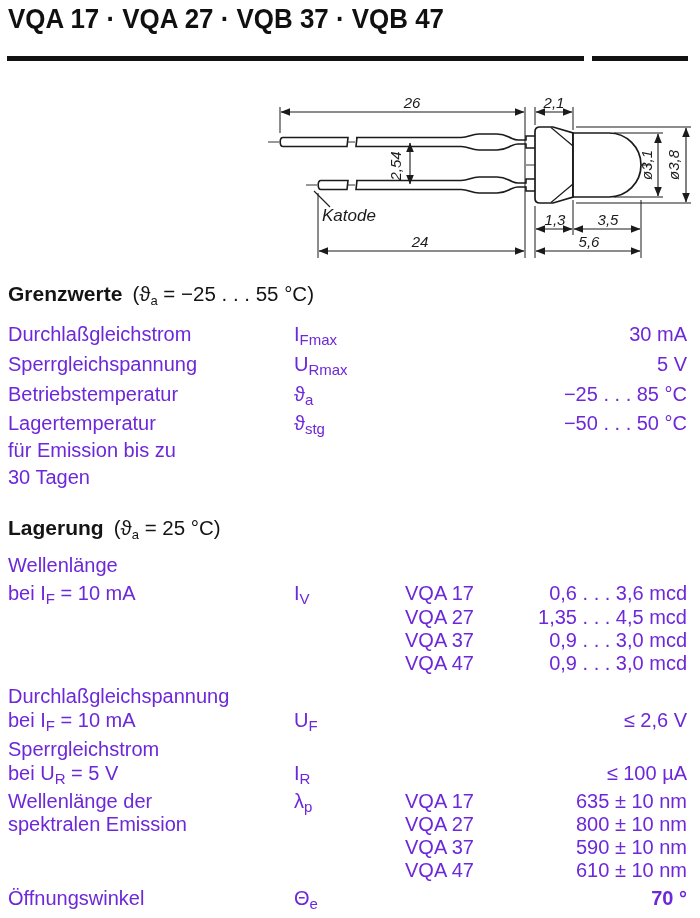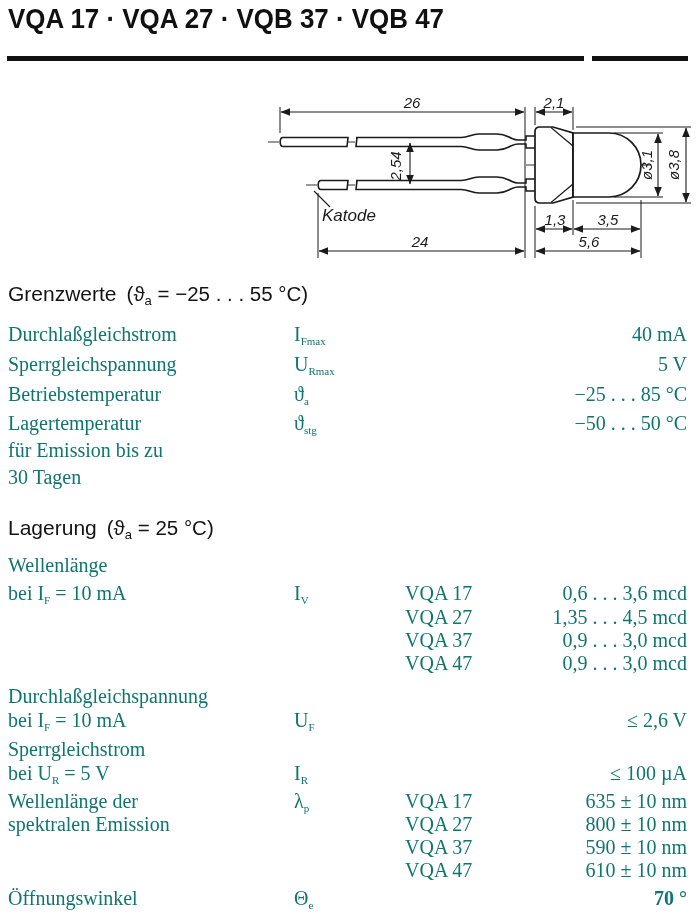--- a/index.html
+++ b/index.html
@@ -1,31 +1,31 @@
 <!DOCTYPE html>
 <html><head>
 <meta charset="utf-8">
 <style>
   html,body{margin:0;padding:0;width:700px;height:918px;background:#ffffff;overflow:hidden;}
   body{font-family:"Liberation Sans","DejaVu Sans",sans-serif;color:#161616;position:relative;}
   .abs{position:absolute;white-space:nowrap;}
-  .t{position:absolute;font-size:20px;line-height:24px;white-space:nowrap;color:#0f766e;font-family:Liberation Serif, serif;}
-  .t sub{font-size:11px;line-height:0;vertical-align:-4px;letter-spacing:0;}
+  .t{position:absolute;font-size:20px;line-height:24px;white-space:nowrap;color:#6d28d9;}
+  .t sub{font-size:15px;line-height:0;vertical-align:-4px;letter-spacing:0;}
   .lab{left:8px;}
   .sym{left:294px;}
   .var{left:405px;}
   .val{right:13px;text-align:right;}
   .b{font-weight:bold;}
   .page-title{left:8px;top:4px;font-size:27px;font-weight:bold;letter-spacing:0px;
     transform:scaleX(0.96);transform-origin:left top;color:#101010;}
   .rule{position:absolute;top:56px;height:5px;background:#121212;}
   .rule1{left:7px;width:577px;}
   .rule2{left:592px;width:96px;}
   .hd{position:absolute;left:8px;font-size:21px;line-height:26px;white-space:nowrap;color:#141414;}
-  .hd .hw{font-weight:normal;}
+  .hd .hw{font-weight:bold;}
   .hd .cond{font-weight:normal;margin-left:10px;font-size:20.5px;text-align:right;}
   .hd sub{font-size:13px;line-height:0;vertical-align:-4px;}
   svg .dimtxt{font-family:"Liberation Sans","DejaVu Sans",sans-serif;font-style:italic;
     font-size:15px;fill:#1b1b1b;}
   svg .kat{font-size:17px;}
 </style>
 </head>
 <body>
 
 <div class="abs page-title">VQA 17 · VQA 27 · VQB 37 · VQB 47</div>
@@ -98,21 +98,21 @@
   <text class="dimtxt" x="390" y="83" text-anchor="middle" transform="rotate(-90 390 83)">ø3,1</text>
   <text class="dimtxt" x="417" y="83" text-anchor="middle" transform="rotate(-90 417 83)">ø3,8</text>
   <text class="dimtxt kat" x="60" y="139">Katode</text>
 </svg>
 
 <section>
   <div class="hd" style="top:281px"><span class="hw">Grenzwerte</span><span class="cond"><span>(</span><span>ϑ</span><sub>a</sub><span> = −25 . . . 55 °C)</span></span></div>
 
   <div class="t lab" style="top:322px">Durchlaßgleichstrom</div>
   <div class="t sym" style="top:322px"><span>I</span><sub>Fmax</sub></div>
-  <div class="t val" style="top:322px">40 mA</div>
+  <div class="t val" style="top:322px">30 mA</div>
 
   <div class="t lab" style="top:352px">Sperrgleichspannung</div>
   <div class="t sym" style="top:352px"><span>U</span><sub>Rmax</sub></div>
   <div class="t val" style="top:352px">5 V</div>
 
   <div class="t lab" style="top:382px">Betriebstemperatur</div>
   <div class="t sym" style="top:382px"><span>ϑ</span><sub>a</sub></div>
   <div class="t val" style="top:382px">−25 . . . 85 °C</div>
 
   <div class="t lab" style="top:411px">Lagertemperatur</div>

